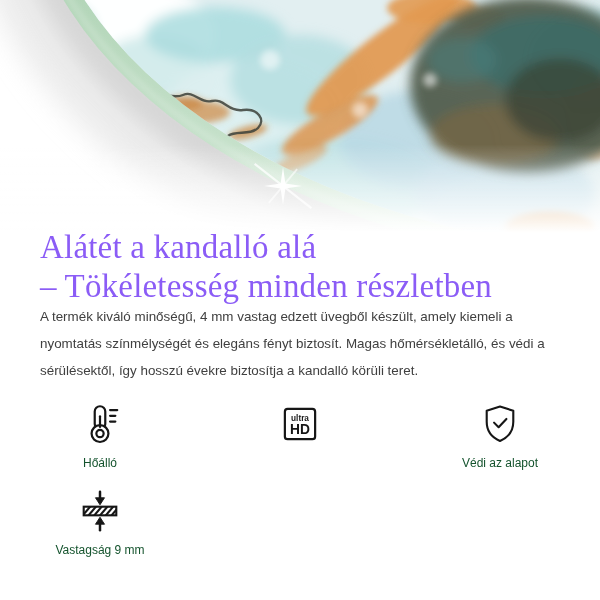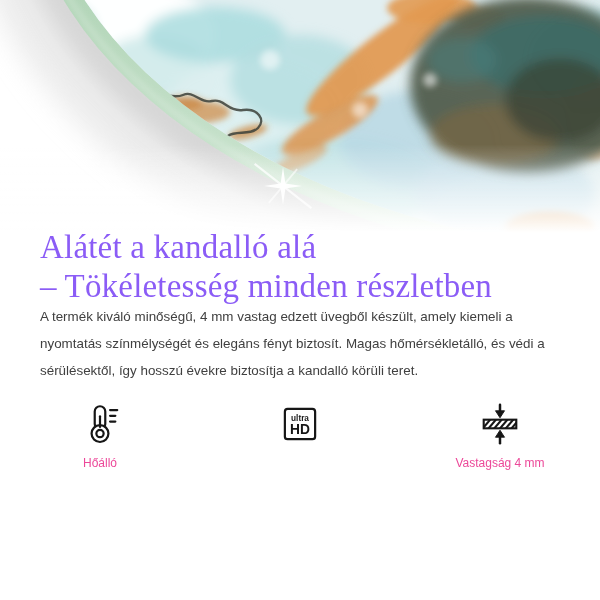--- a/index.html
+++ b/index.html
@@ -19,21 +19,21 @@
   .paragraph{
     position:absolute;left:40px;top:290px;width:532px;
     font-size:13.4px;line-height:27px;color:#404040;
   }
   .features{
     position:absolute;left:0;top:398px;width:600px;
     display:grid;grid-template-columns:repeat(3,1fr);row-gap:14px;
   }
   .feature{display:flex;flex-direction:column;align-items:center;}
   .icon-box{height:52px;display:flex;align-items:center;justify-content:center;}
-  .feature-label{margin-top:6px;font-size:12px;line-height:15px;color:#ec4899;text-align:center;}
+  .feature-label{margin-top:6px;font-size:12px;line-height:15px;color:#14532d;text-align:center;}
   svg{display:block;}
 </style>
 </head>
 <body>
 
 <div class="hero">
   <svg width="600" height="240" viewBox="0 0 600 240">
     <defs>
       <linearGradient id="edgeG" x1="0" y1="0" x2="0.35" y2="1">
         <stop offset="0" stop-color="#7fae88"></stop>
@@ -160,20 +160,29 @@
   <div class="feature">
     <div class="icon-box">
       <svg width="44" height="44" viewBox="0 0 48 48">
         <rect x="7.5" y="7.5" width="33" height="33" rx="3" fill="none" stroke="#161616" stroke-width="2.4"></rect>
         <text x="24" y="20.5" text-anchor="middle" font-family="Liberation Sans, DejaVu Sans, sans-serif" font-size="9" font-weight="700" fill="#161616">ultra</text>
         <text x="24" y="35" text-anchor="middle" font-family="Liberation Sans, DejaVu Sans, sans-serif" font-size="15" font-weight="800" fill="#161616">HD</text>
       </svg>
     </div>
   </div>
 
+  <div class="feature">
+    <div class="icon-box">
+      <svg width="44" height="46" viewBox="0 0 48 48" fill="none" stroke="#161616" stroke-width="2.3" stroke-linecap="round" stroke-linejoin="round">
+        <path d="M24,5 L38.5,9.5 V21.5 C38.5,31.5 32.5,38.8 24,42.5 C15.5,38.8 9.5,31.5 9.5,21.5 V9.5 Z"></path>
+        <path d="M17.5,22.5 L22.5,27.5 L31,18.5"></path>
+      </svg>
+    </div>
+    <div class="feature-label">Védi az alapot</div>
+  </div>
 
 
 
   <div class="feature">
     <div class="icon-box">
       <svg width="46" height="48" viewBox="0 0 48 48">
         <g stroke="#161616" stroke-width="2.2">
           <g clip-path="url(#barClip)">
             <line x1="4" y1="31" x2="15" y2="18"></line>
             <line x1="10" y1="31" x2="21" y2="18"></line>
@@ -188,16 +197,16 @@
             <rect x="7" y="19.5" width="34" height="9"></rect>
           </clipPath>
         <g fill="#161616" stroke="#161616" stroke-width="2.6" stroke-linecap="round">
           <line x1="24" y1="4" x2="24" y2="12"></line>
           <path d="M19.5,10.5 L24,17.5 L28.5,10.5 Z" stroke-width="1"></path>
           <line x1="24" y1="44" x2="24" y2="36"></line>
           <path d="M19.5,37.5 L24,30.5 L28.5,37.5 Z" stroke-width="1"></path>
         </g>
       </svg>
     </div>
-    <div class="feature-label">Vastagság 4 mm</div>
+    <div class="feature-label">Vastagság 9 mm</div>
   </div>
 
 </div>
 
 </body></html>

